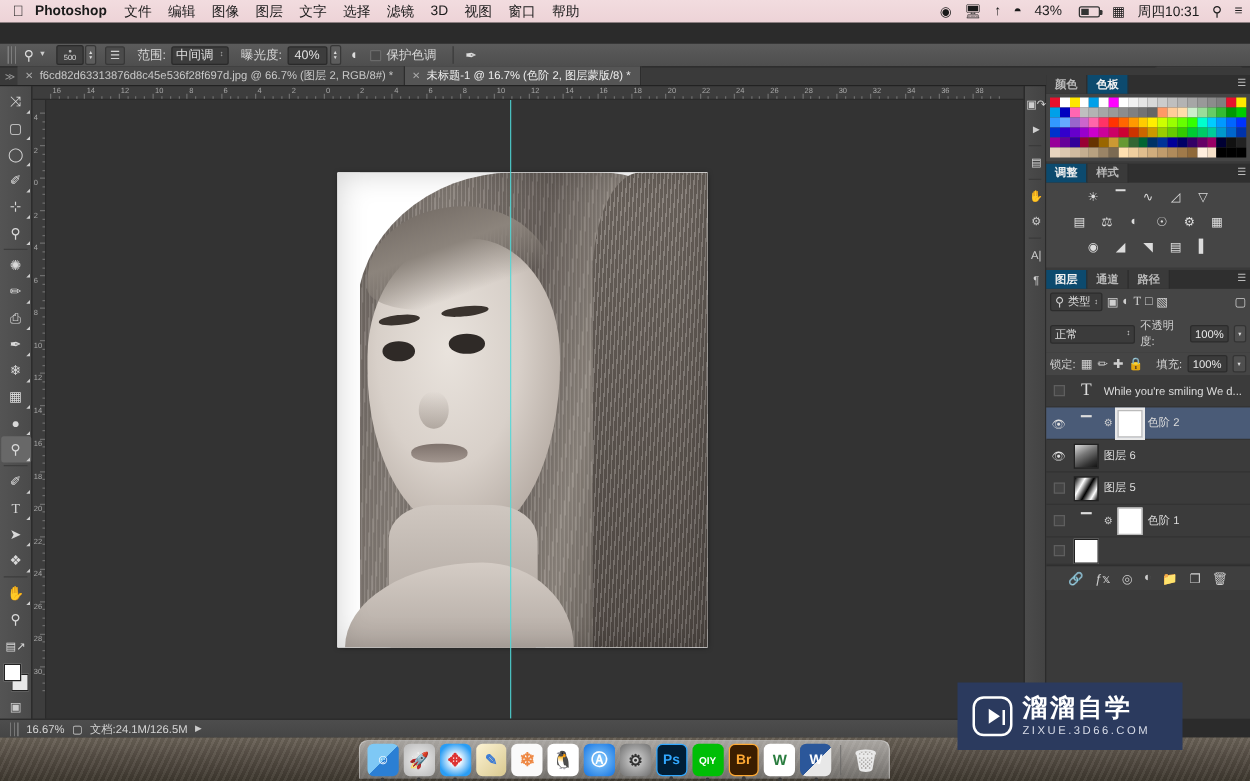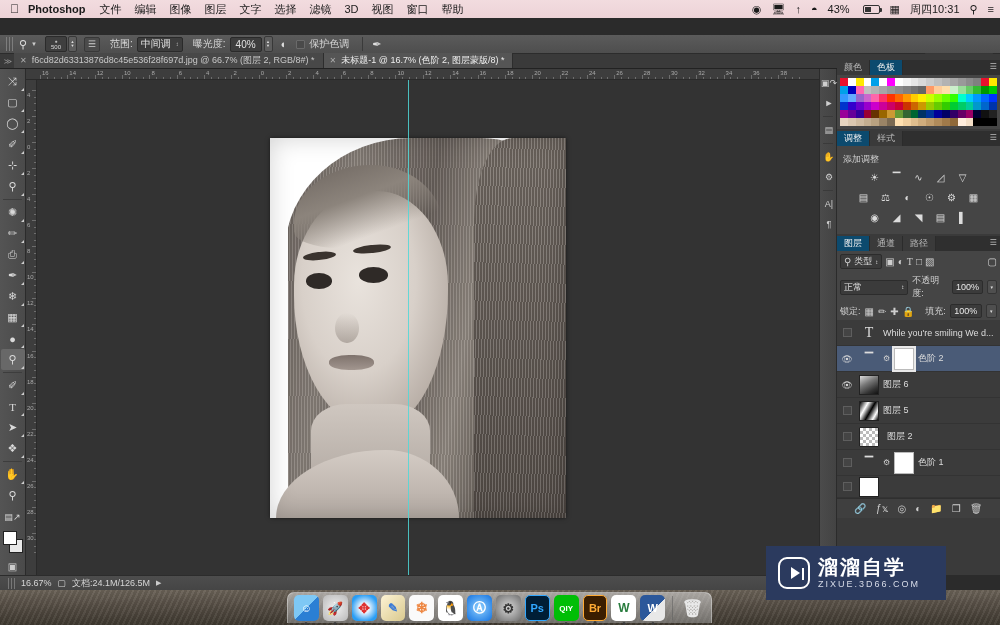--- a/index.html
+++ b/index.html
@@ -197,21 +197,21 @@
   }
   .dicon { width:18px;height:20px;display:flex;align-items:center;justify-content:center;color:#cfcfcf;font-size:9px;}
   .ddiv { height:1px;background:#3a3a3a;margin:3px 3px;}
 
   
   .panels { position:absolute; left:837px; top:60px; width:163px; height:515px; background:#3a3a3a;}
   .paneltabs {
     display:flex; height:15px; background:#2f2f2f; align-items:flex-end; position:relative;
   }
   .ptab { height:15px; padding:0 7px; font-size:9px; color:#b9b9b9; display:flex;align-items:center;
-     background:#3a3a3a; border-right:1px solid #2b2b2b;}
+     background:#3a3a3a; border-right:1px solid #2b2b2b;font-weight:bold;}
   .ptab.on { background:#0c4a6e; color:#f0f0f0;}
   .pmenu { position:absolute; right:3px; top:2px; font-size:8px; color:#bcbcbc;}
   .panelbody { background:#454545; padding:4px; }
 
   
   .swgrid { display:grid; grid-template-columns: repeat(20, 1fr); gap:0; }
   .swgrid i { display:block; width:100%; height:8px; }
 
   
   .adjlabel { font-size:9px; color:#cfcfcf; padding:3px 2px 4px; }
@@ -813,21 +813,20 @@
       </div>
     </div>
 
     <div style="margin-top:2px">
       <div class="paneltabs">
         <span class="ptab on">调整</span>
         <span class="ptab">样式</span>
         <span class="pmenu">☰</span>
       </div>
       <div class="panelbody">
-        <div class="adjlabel">添加调整</div>
         <div class="adjrow">
           <span class="adjbtn">☀</span>
           <span class="adjbtn">▔</span>
           <span class="adjbtn">∿</span>
           <span class="adjbtn">◿</span>
           <span class="adjbtn">▽</span>
         </div>
         <div class="adjrow">
           <span class="adjbtn">▤</span>
           <span class="adjbtn">⚖</span>
@@ -915,27 +914,20 @@
 
         <div class="lrow">
           <span class="eye-cell">
               <span class="eye-off"></span>
             </span>
           <span class="thumb mask-thumb"></span>
           <span class="lname">图层 5</span>
         </div>
 
 
-        <div class="lrow">
-          <span class="eye-cell">
-              <span class="eye-off"></span>
-            </span>
-          <span class="thumb chk"></span>
-          <span class="lname">图层 2</span>
-        </div>
 
         <div class="lrow">
           <span class="eye-cell">
               <span class="eye-off"></span>
             </span>
           <span class="adjthumb">▔</span>
           <span class="linkico">⚙</span>
           <span class="maskthumb"></span>
           <span class="lname">色阶 1</span>
         </div>

